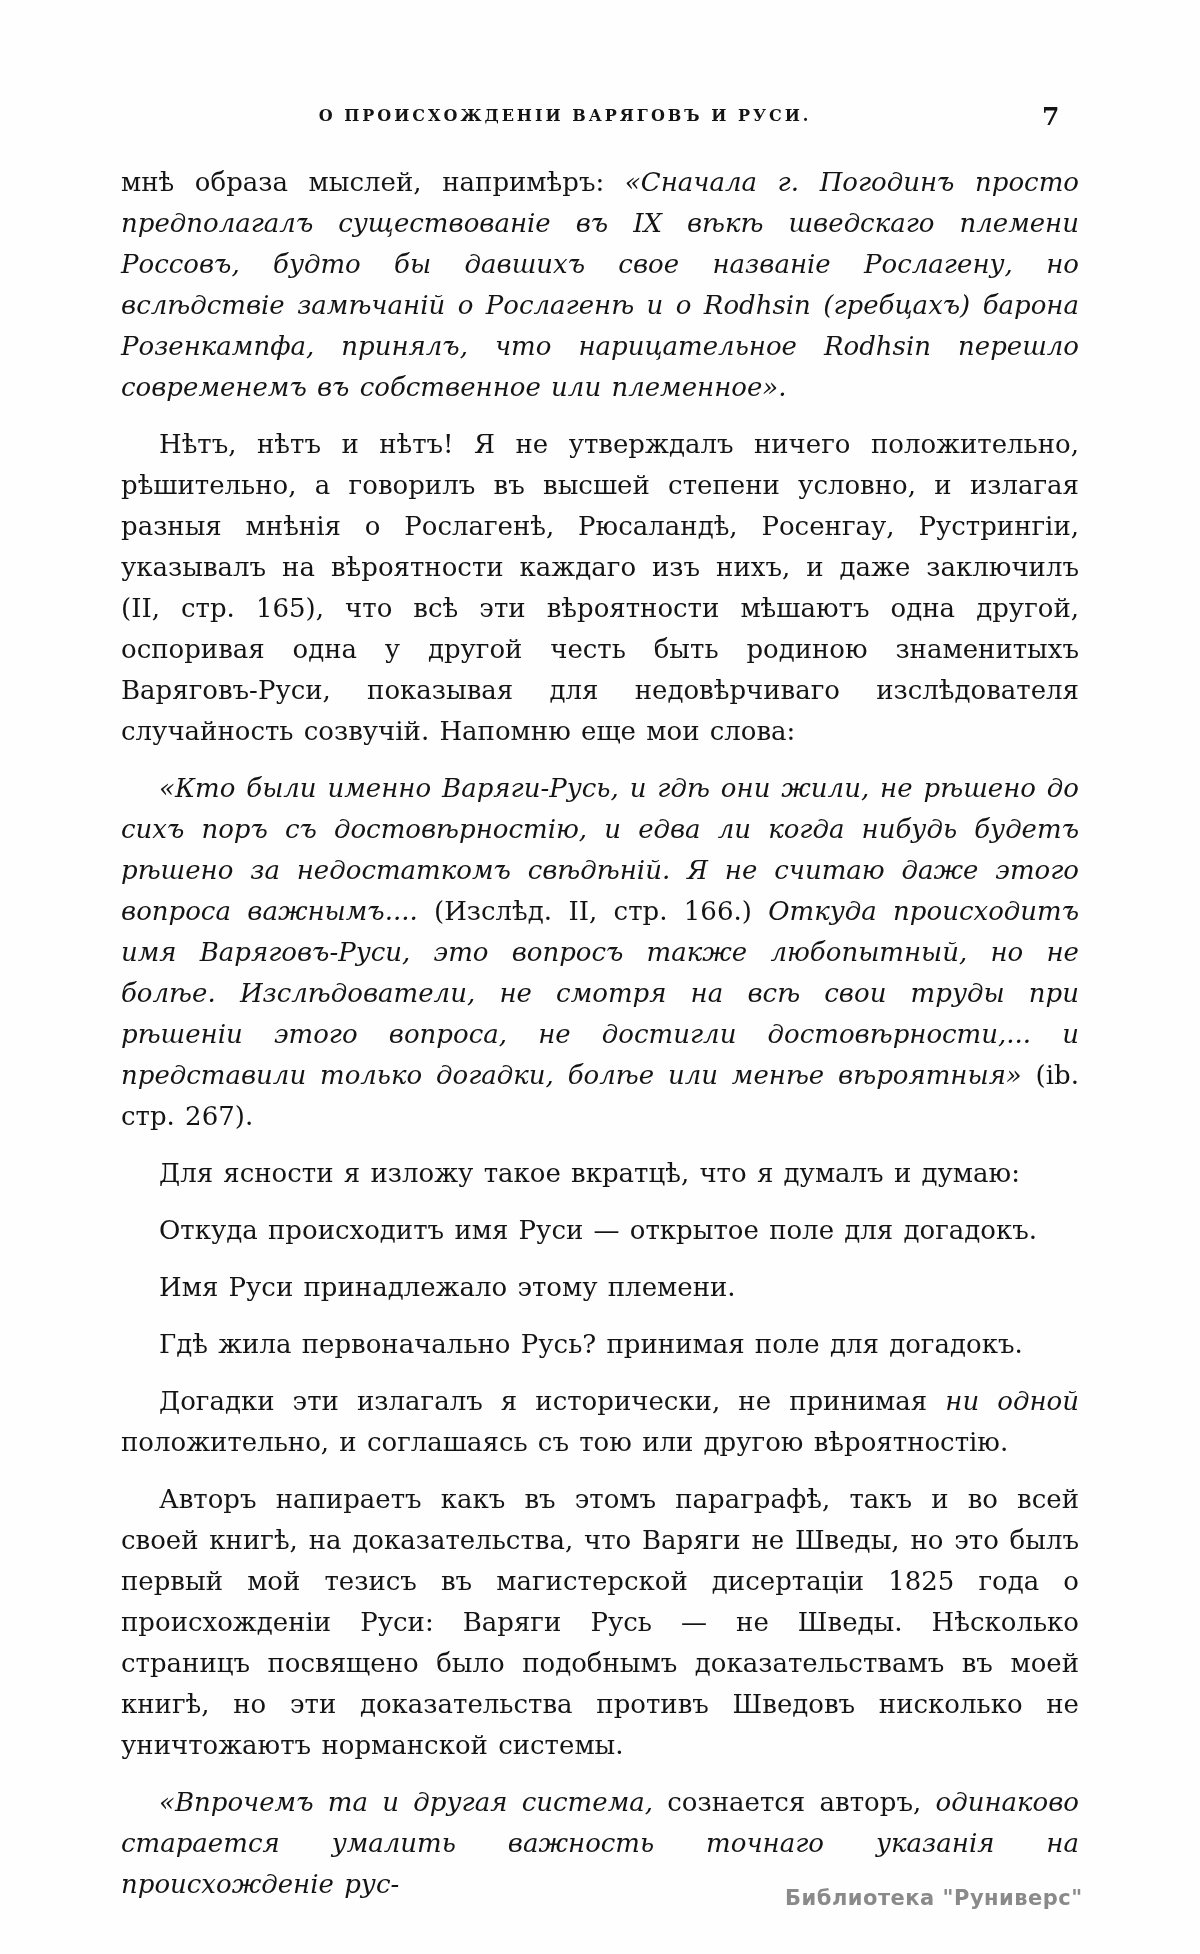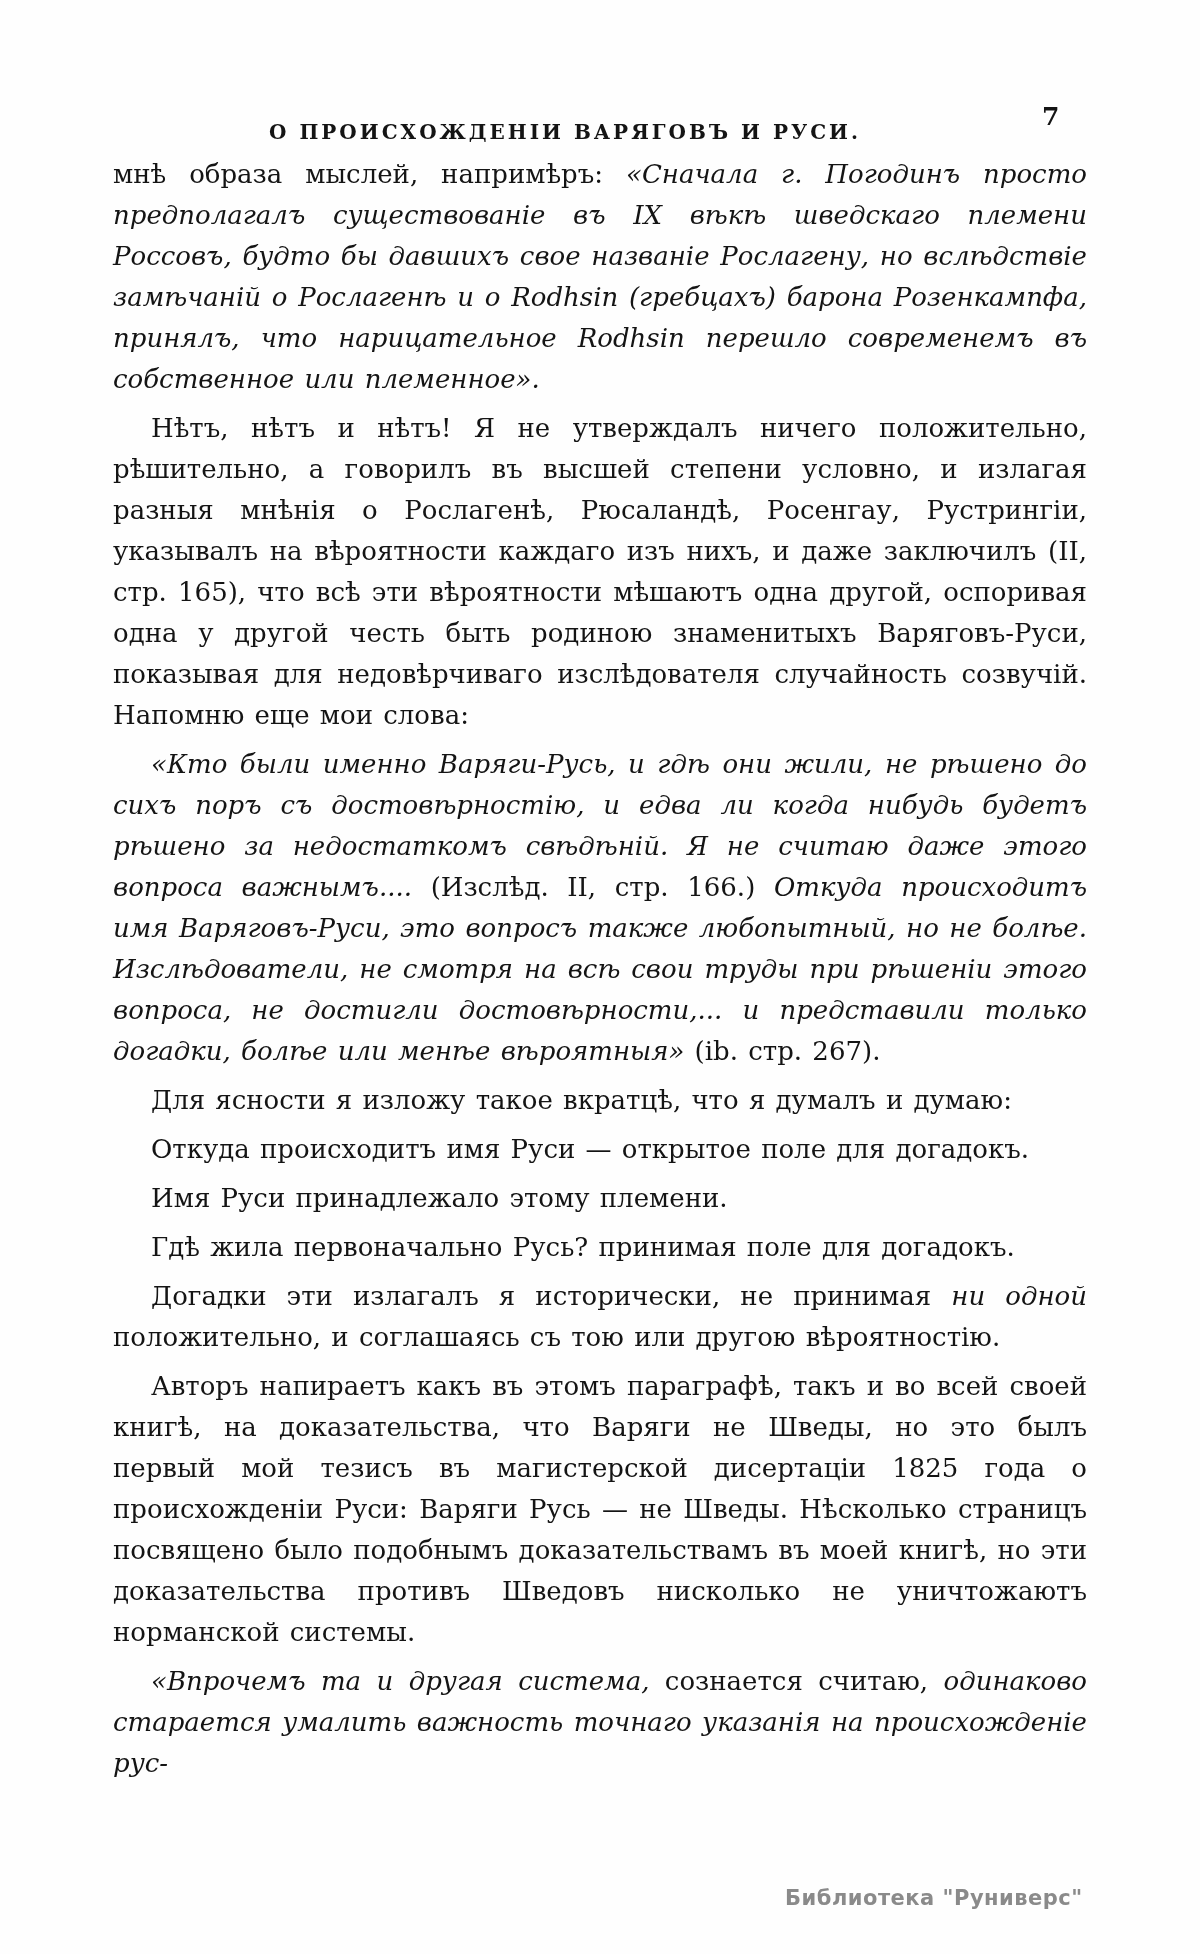--- a/index.html
+++ b/index.html
@@ -12,43 +12,42 @@
     color: #141414;
     overflow: hidden;
   }
   .running-head {
     position: absolute;
     top: 106px;
     left: 105px;
     width: 920px;
     text-align: center;
     font-weight: bold;
-    font-size: 20px;
+    font-size: 16px;
     letter-spacing: 3px;
     white-space: nowrap;
-    margin-top: 14px;
   }
   .page-num {
     position: absolute;
     top: 102px;
     left: 1042px;
     font-weight: bold;
     font-size: 25px;
   }
   .text-block {
     position: absolute;
     top: 146px;
     left: 105px;
     width: 990px;
     font-size: 26px;
     line-height: 41px;
     text-align: justify;
     word-spacing: 2px;
   }
-  .para { margin: 8px; text-indent: 38px; }
+  .para { margin: 16px; text-indent: 38px; }
   .para.flush { text-indent: 0; }
   .it { font-style: italic; }
   .rm { font-style: normal; }
   .watermark {
     position: absolute;
     top: 1886px;
     left: 785px;
     font-family: "DejaVu Sans", "Liberation Sans", sans-serif;
     font-weight: 600;
     font-size: 21px;
@@ -80,19 +79,19 @@
 
     <p class="para"><span class="rm">Имя Руси принадлежало этому племени.</span></p>
 
     <p class="para"><span class="rm">Гдѣ жила первоначально Русь? принимая поле для догадокъ.</span></p>
 
 
     <p class="para"><span class="rm">Догадки эти излагалъ я исторически, не принимая </span><span class="it">ни одной</span><span class="rm"> положительно, и соглашаясь съ тою или другою вѣроятностію.</span></p>
 
     <p class="para"><span class="rm">Авторъ напираетъ какъ въ этомъ параграфѣ, такъ и во всей своей книгѣ, на доказательства, что Варяги не Шведы, но это былъ первый мой тезисъ въ магистерской дисертаціи 1825 года о происхожденіи Руси: Варяги Русь — не Шведы. Нѣсколько страницъ посвящено было подобнымъ доказательствамъ въ моей книгѣ, но эти доказательства противъ Шведовъ нисколько не уничтожаютъ норманской системы.</span></p>
 
-    <p class="para"><span class="it">«Впрочемъ та и другая система, </span><span class="rm">сознается считаю, </span><span class="it">одинаково старается умалить важность точнаго указанія на происхожденіе рус-</span></p>
+    <p class="para"><span class="it">«Впрочемъ та и другая система, </span><span class="rm">сознается авторъ, </span><span class="it">одинаково старается умалить важность точнаго указанія на происхожденіе рус-</span></p>
 
   </div>
 
   <div class="watermark">Библиотека "Руниверс"</div>
 
 </div>
 
 </body></html>

